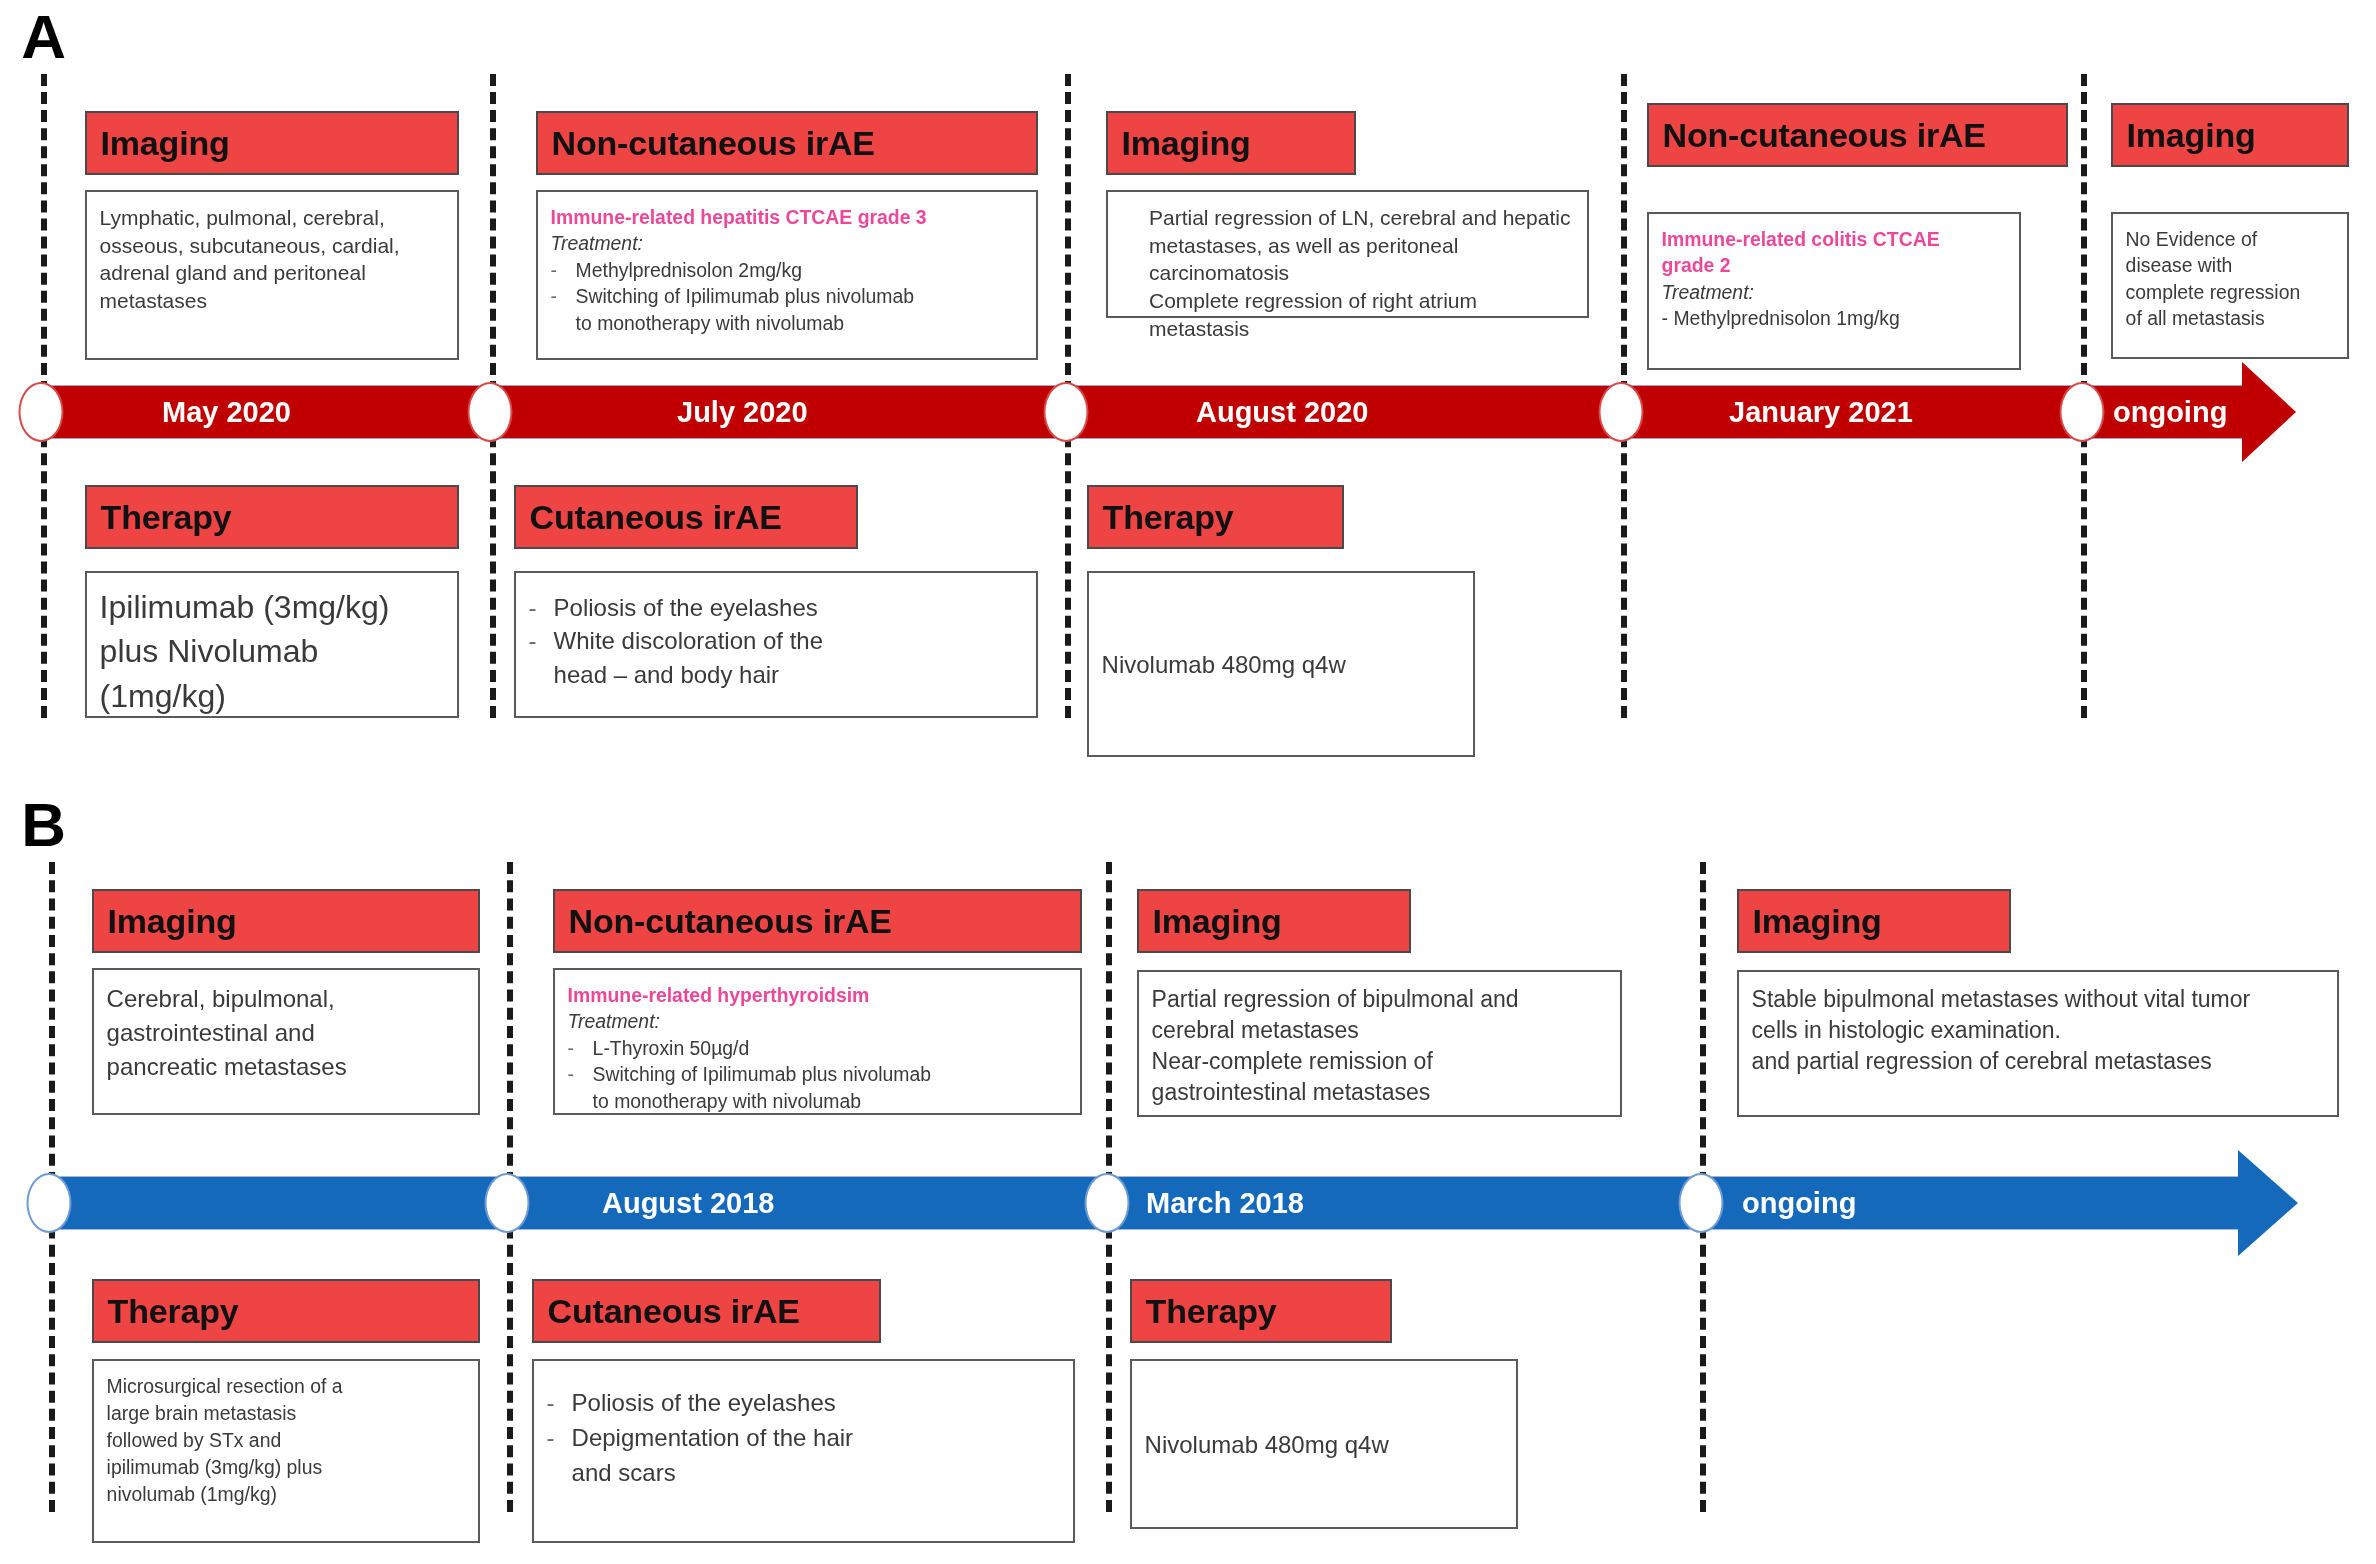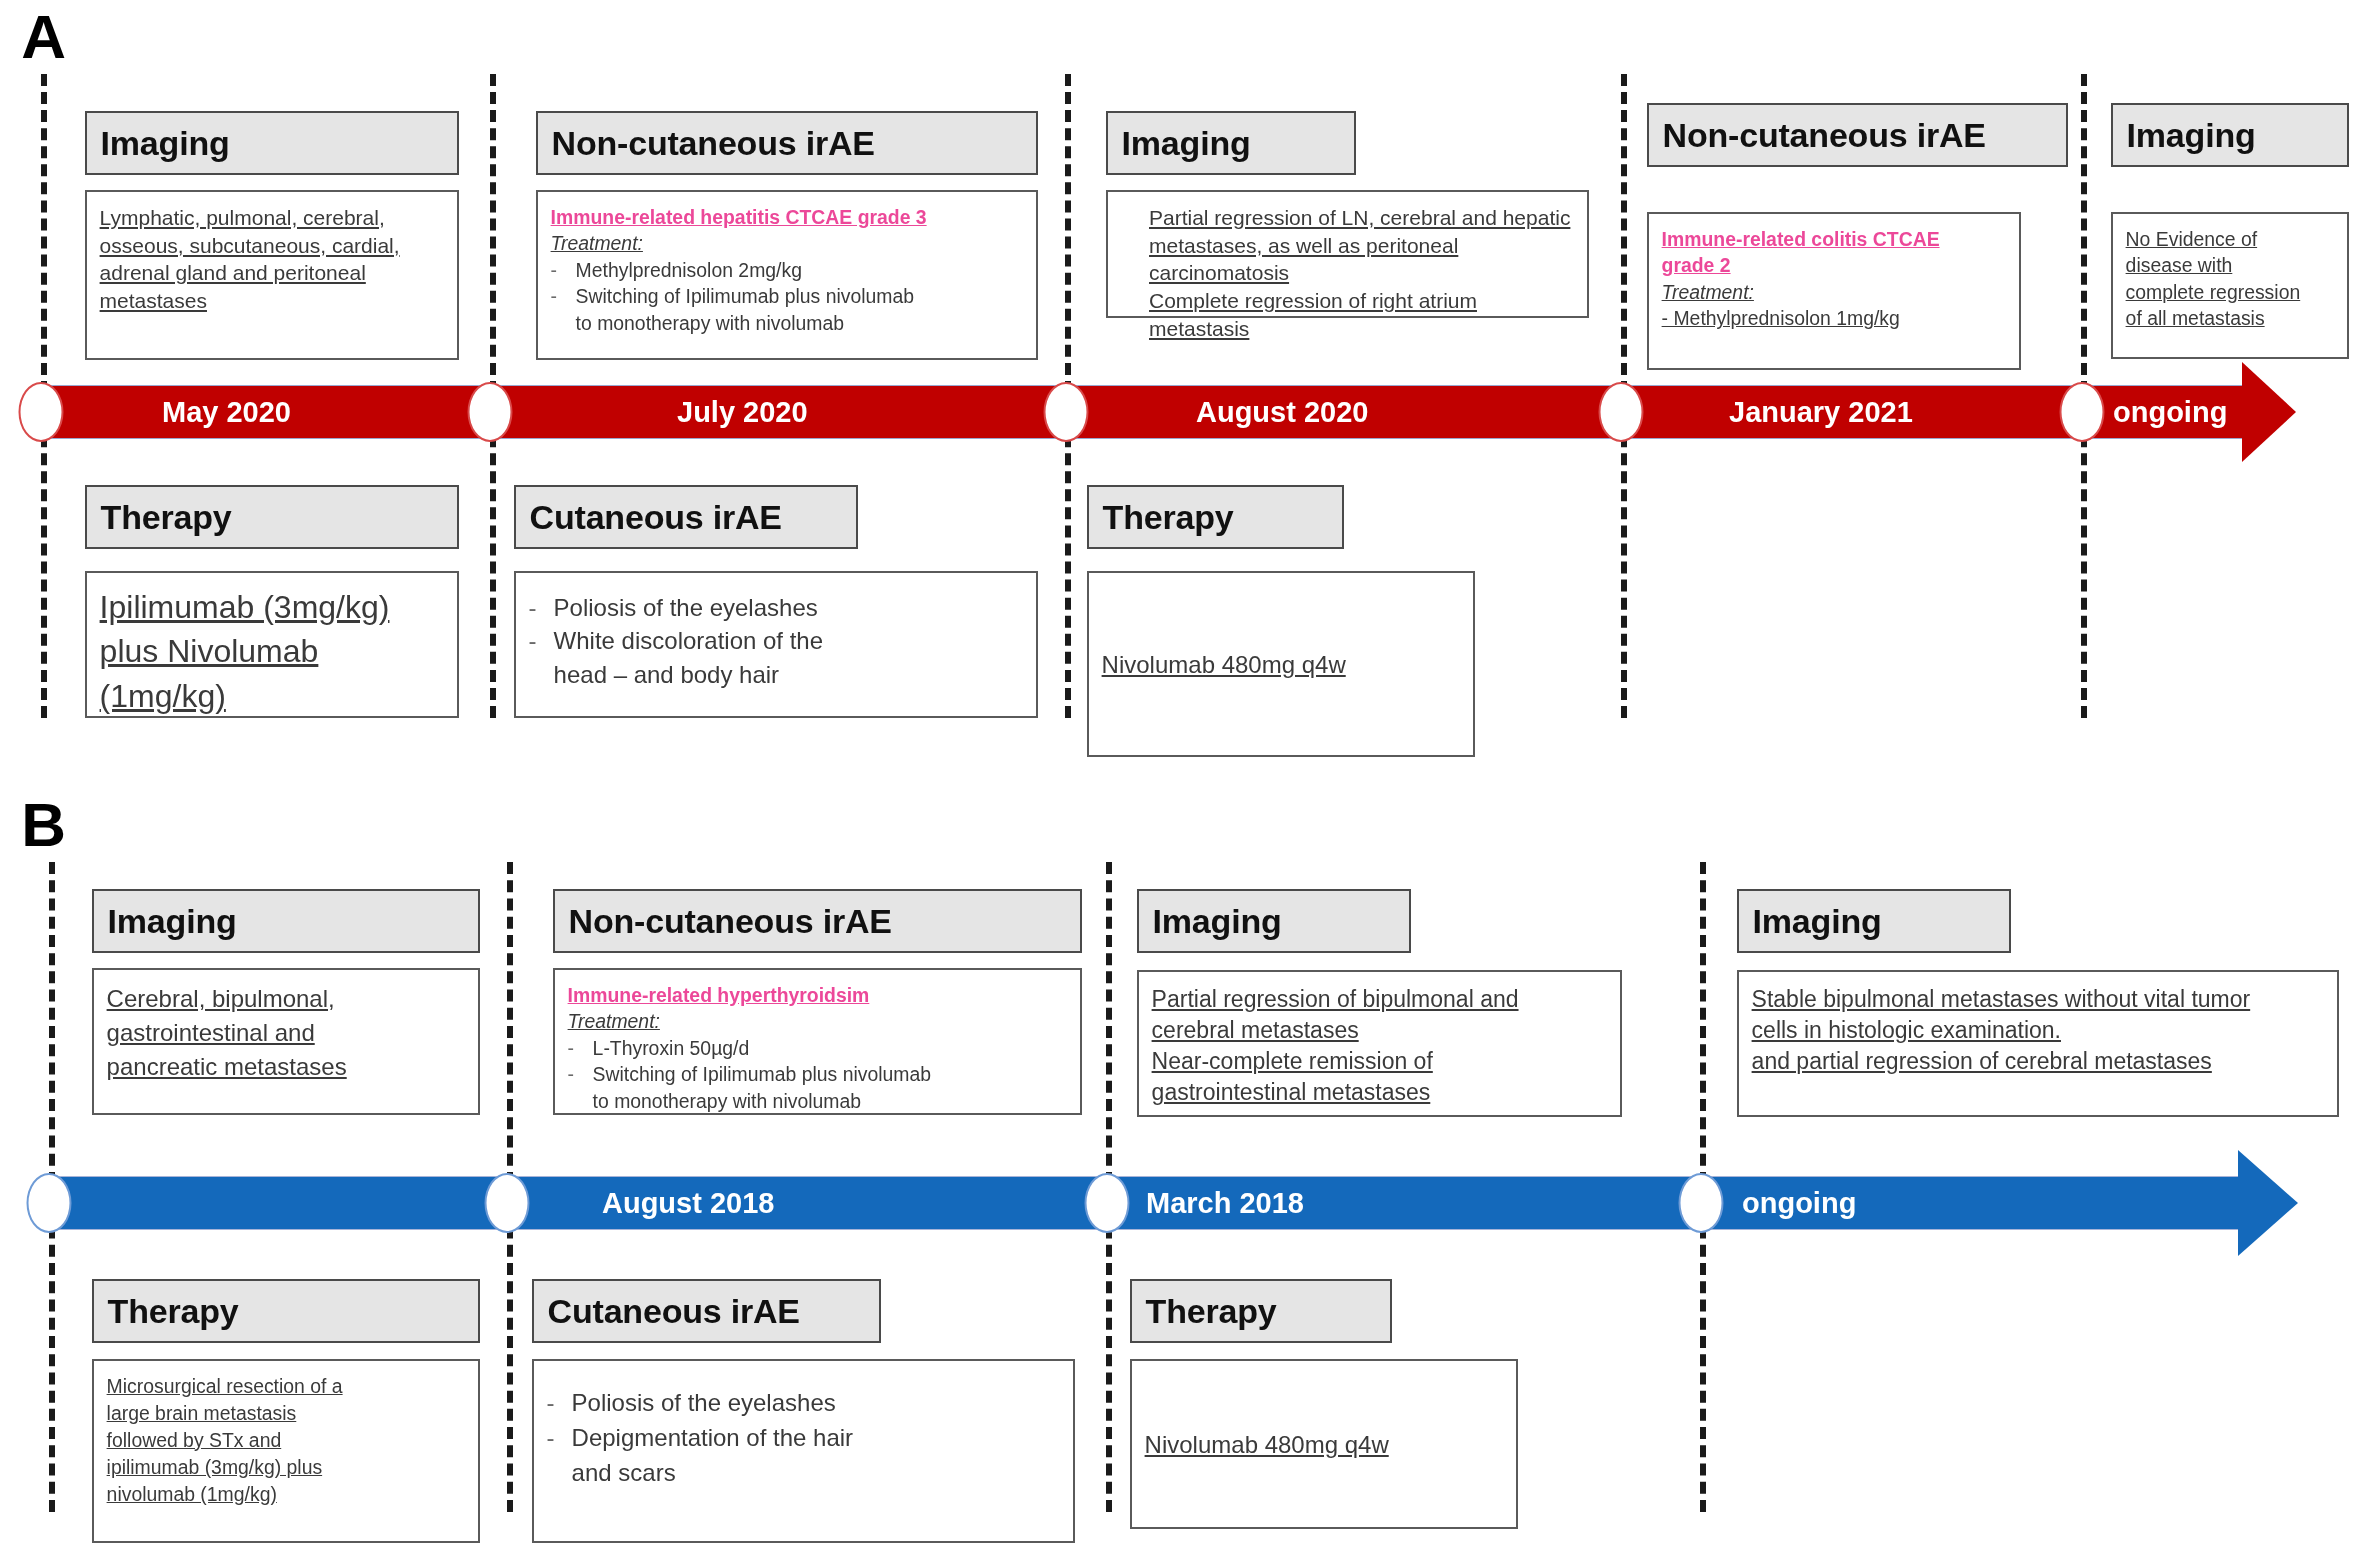--- a/index.html
+++ b/index.html
@@ -25,21 +25,21 @@
   .vline {
     position: absolute;
     width: 0;
     border-left: 6.8px dashed #1a1a1a;
   }
   
   .hdrbox {
     position: absolute;
     box-sizing: border-box;
     border: 2.9px solid #4a4a4a;
-    background: #e5e5e5;
+    background: #ef4444;
     display: flex;
     align-items: center;
     padding-left: 13.6px;
   }
   .hdrbox .hdrtext {
     font-size: 34px;
     font-weight: bold;
     color: #111111;
     letter-spacing: -0.2px;
     white-space: nowrap;
@@ -48,21 +48,21 @@
     position: absolute;
     box-sizing: border-box;
     border: 2.9px solid #5a5a5a;
     background: #ffffff;
     padding: 11.6px 12.6px 9.7px 12.6px;
     font-size: 21px;
     line-height: 1.33;
     color: #3a3a3a;
   }
   .bodybox.small { font-size: 19.4px; line-height: 1.37; }
-  .bodybox .b-line { display: block; white-space: nowrap; text-decoration: underline; }
+  .bodybox .b-line { display: block; white-space: nowrap; }
   .bold { font-weight: bold; color: #ec4899; }
   .ital { font-style: italic; }
   
   .bullet-row {
     display: flex;
     align-items: flex-start;
   }
   .bullet-row .dash {
     width: 25px;
     flex: 0 0 25px;

